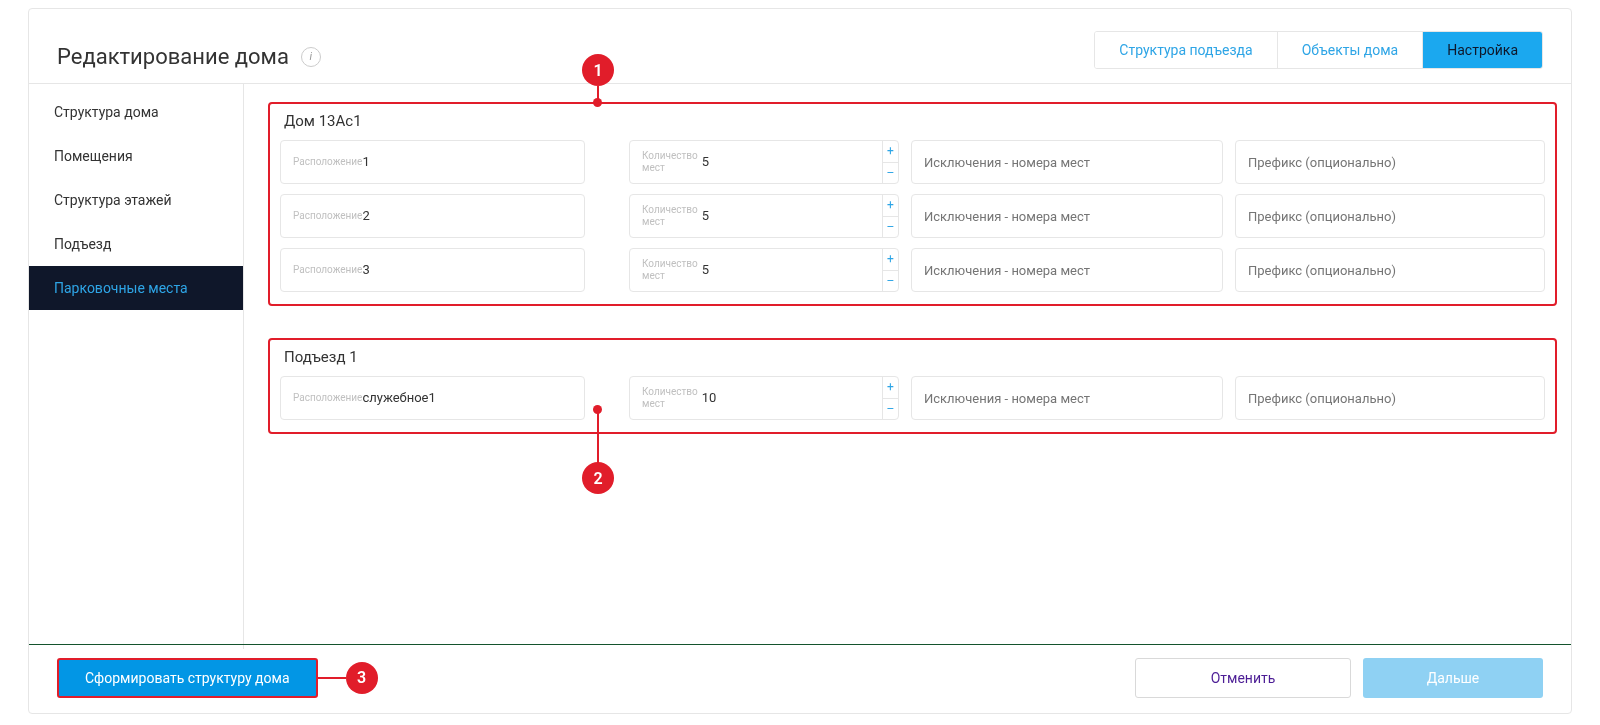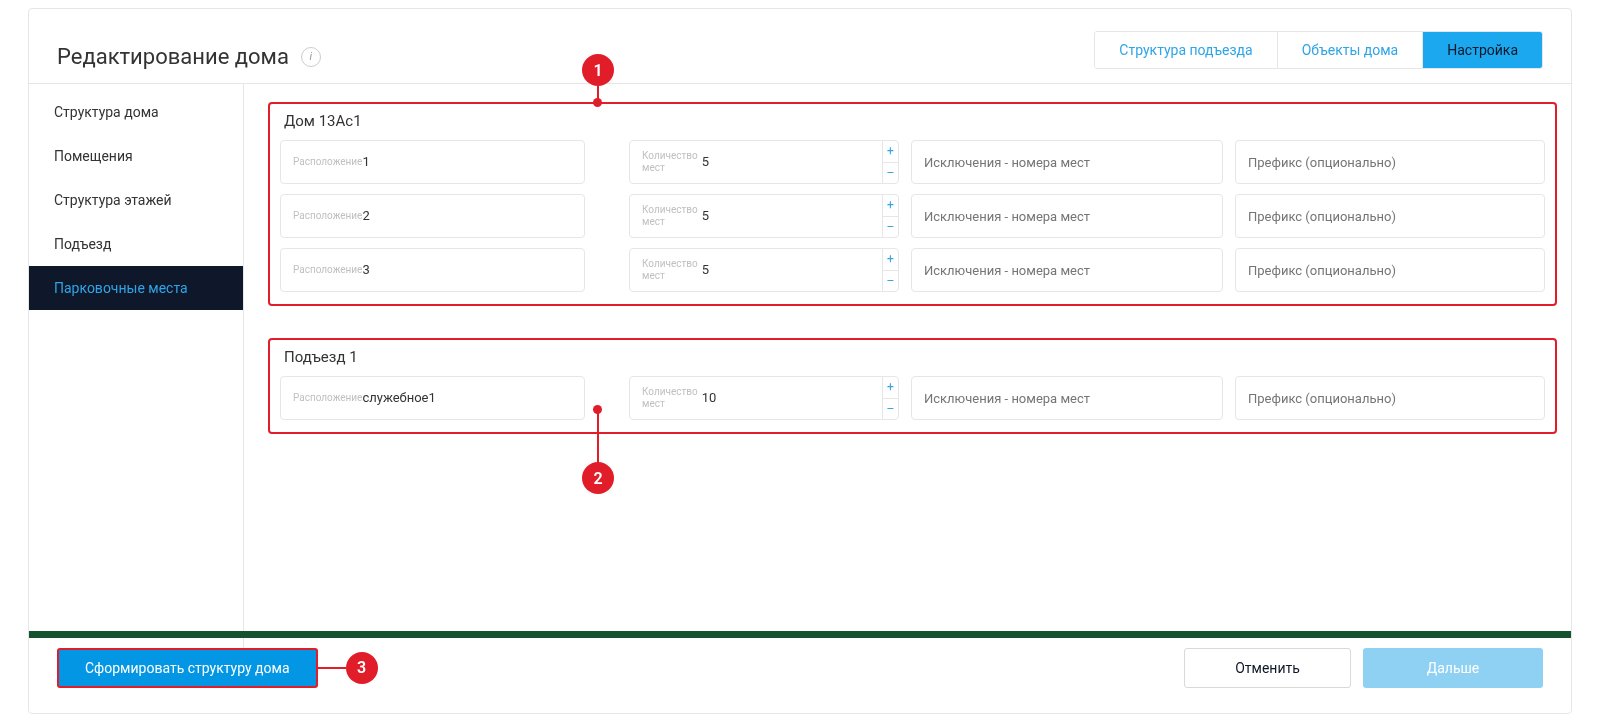--- a/index.html
+++ b/index.html
@@ -30,24 +30,24 @@
   .box-inner { flex:1; padding:4px 12px; display:flex; flex-direction:row; justify-content:center;align-items:center; }
   .flabel { font-size:10px; color:#c0c0c0; line-height:12px; }
   .fvalue { font-size:13px; color:#333; line-height:16px; border:none; outline:none; background:none; width:100%; }
   .placeholder { font-size:13px; color:#b5b5b5; padding:0 12px; }
   .spinner { width:16px; display:flex; flex-direction:column; border-left:1px solid #e6e6e6; height:100%; }
   .spinner div { flex:1; display:flex; align-items:center; justify-content:center; font-size:12px; color:#2ea5e6; cursor:pointer; }
   .spinner div:first-child { border-bottom:1px solid #e6e6e6; }
   .callout { width:32px; height:32px; border-radius:50%; background:#e11d2a; color:#fff; display:flex; align-items:center; justify-content:center; font-size:16px; font-weight:600; position:absolute; z-index:20; }
   .callout-stem { position:absolute; background:#e11d2a; z-index:15; }
   .callout-dot { width:9px; height:9px; border-radius:50%; background:#e11d2a; position:absolute; z-index:16; }
-  .footer { position:absolute; bottom:16px; left:0; right:0; height:66px; border-top:7px solid #14532d; display:flex; align-items:center; justify-content:space-between; padding:0 28px; }
+  .footer { position:absolute; bottom:3px; left:0; right:0; height:66px; border-top:1px solid #14532d; display:flex; align-items:center; justify-content:space-between; padding:0 28px; }
   .btn { height:40px; padding:0 26px; border-radius:3px; font-size:14px; cursor:pointer; display:flex; align-items:center; justify-content:center; border:1px solid transparent; }
   .btn-primary { background:#0296e5; color:#fff; border:2px solid #e11d2a; }
-  .btn-outline { background:#fff; color:#0f172a; border:1px solid #d9d9d9; width:167px; }
+  .btn-outline { background:#fff; color:#4c1d95; border:1px solid #d9d9d9; width:216px; }
   .btn-next { background:#8fd1f3; color:#fff; width:180px; }
   .footer-right { display:flex; gap:12px; }
   .callout-3-line { width:28px; height:2px; background:#e11d2a; position:absolute; }
 </style>
 </head>
 <body>
 
 <div class="page">
   <div class="header">
     <div class="title-wrap">

